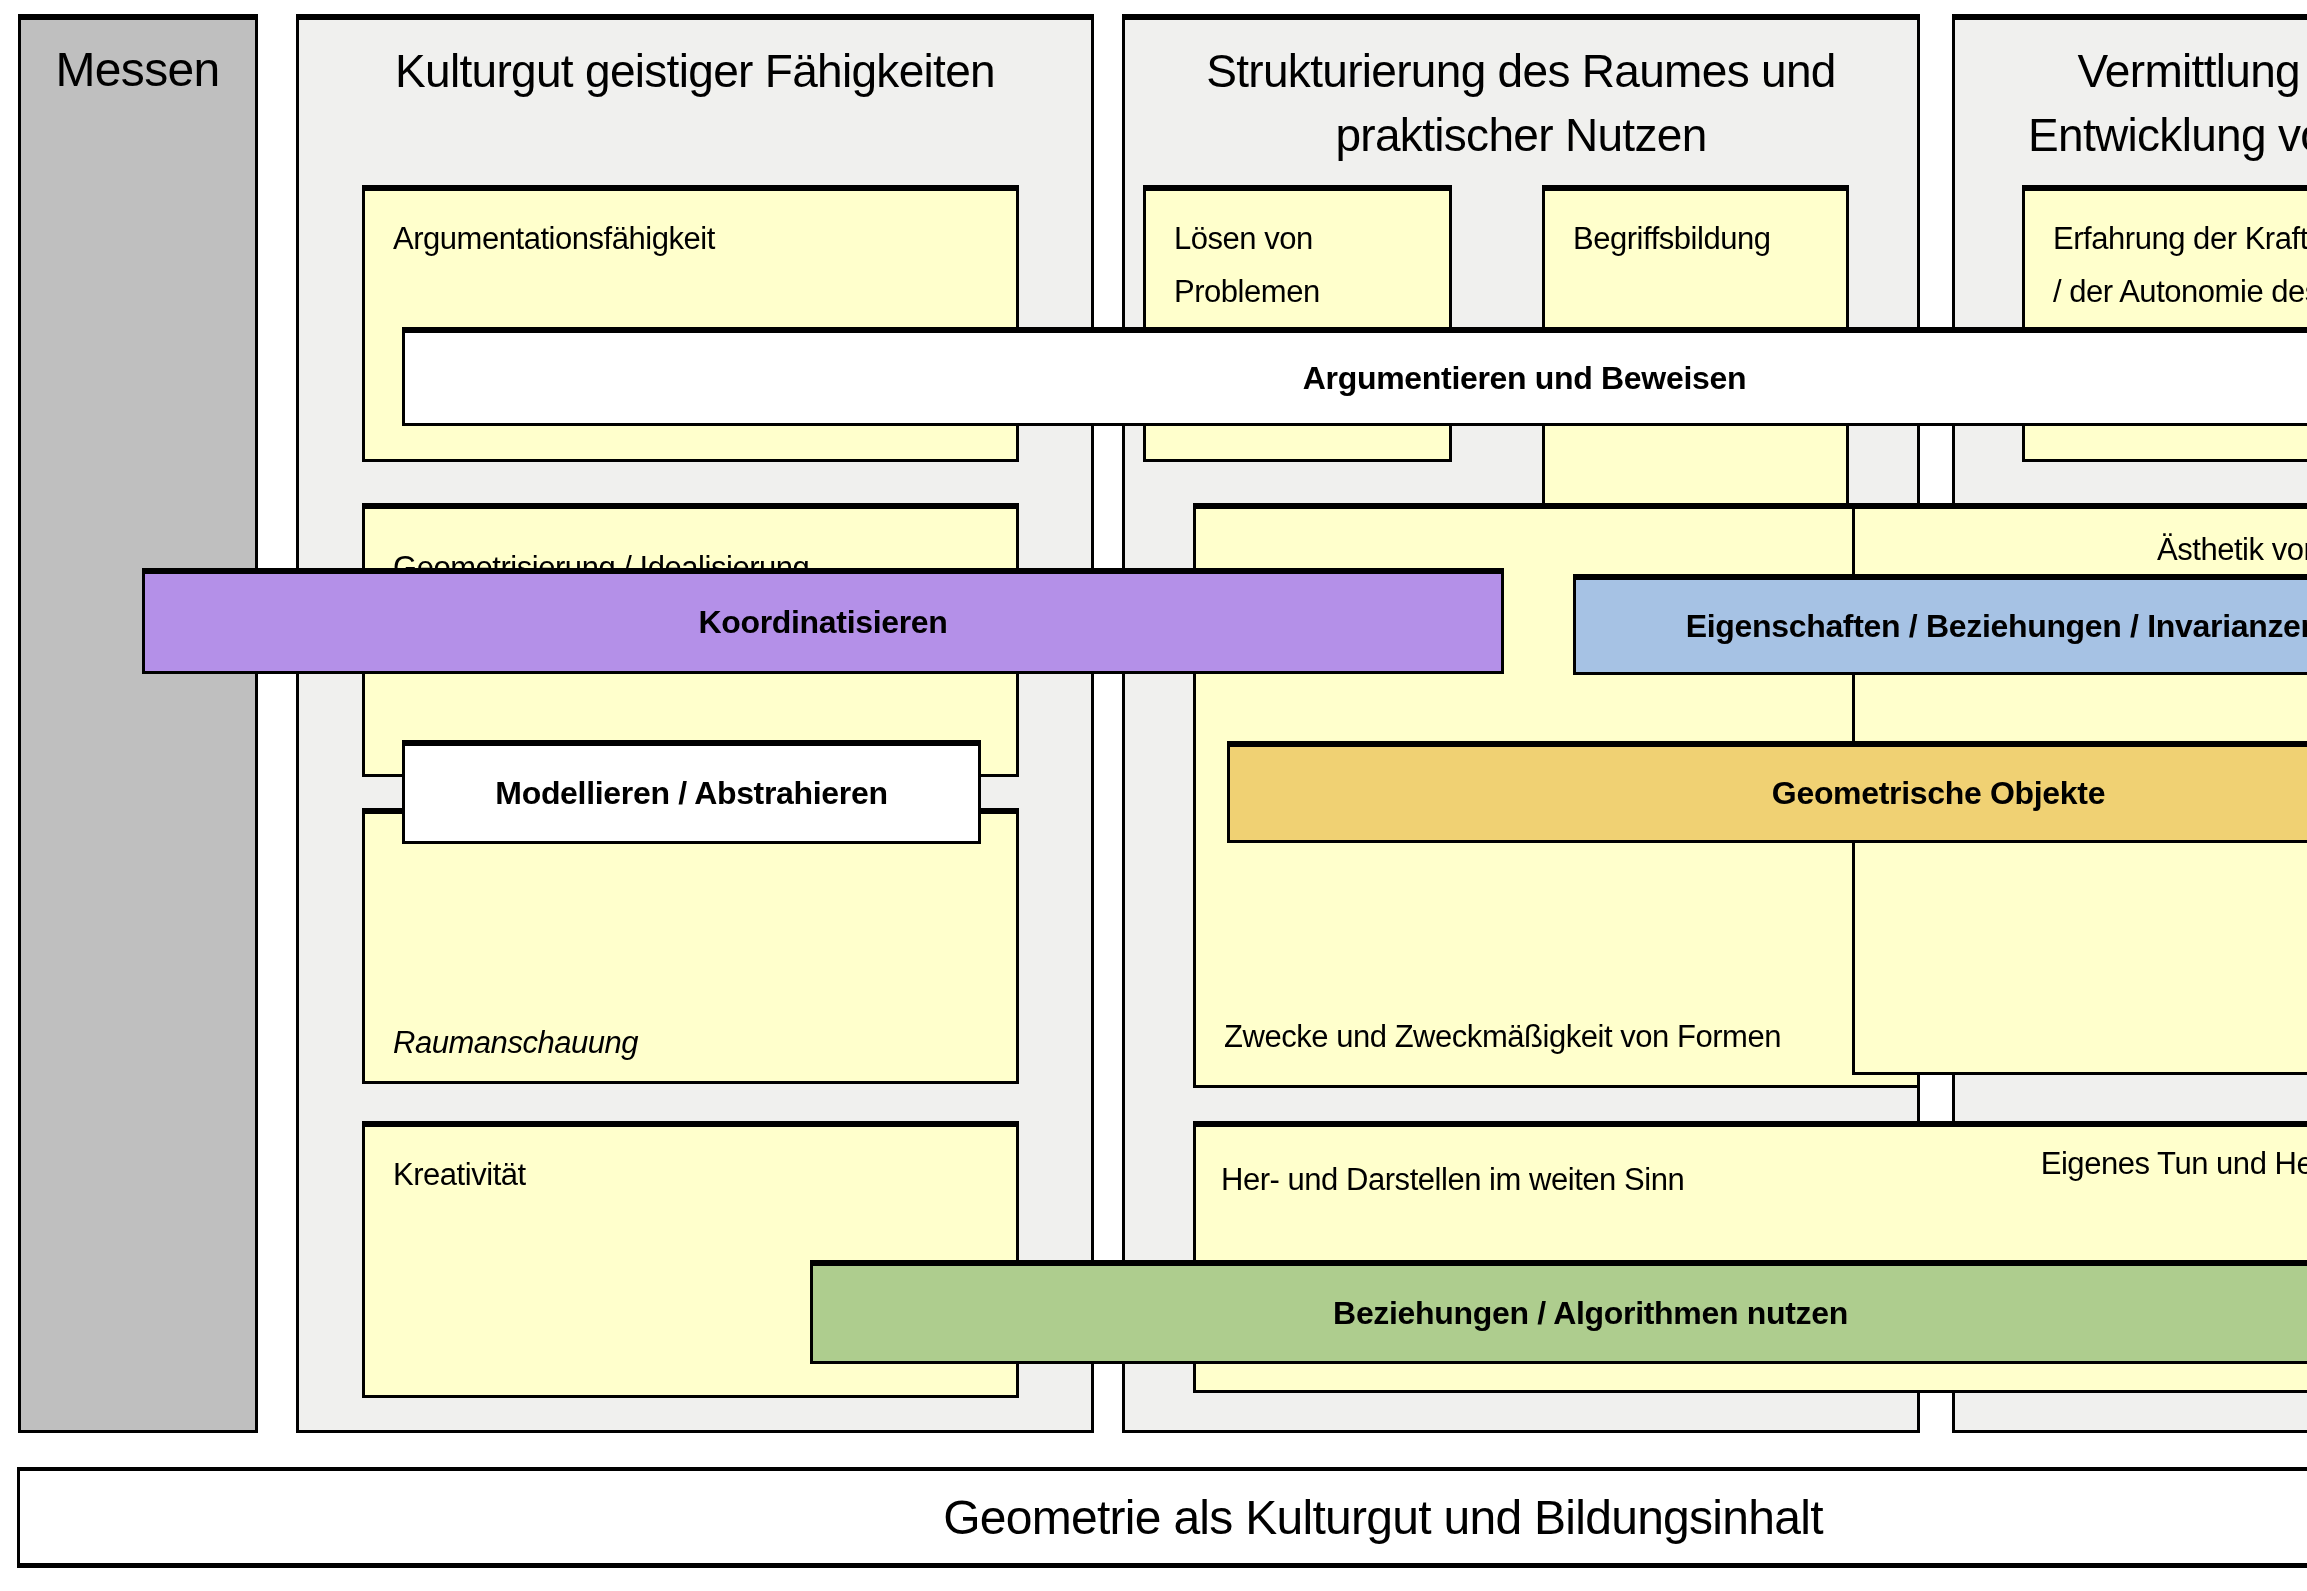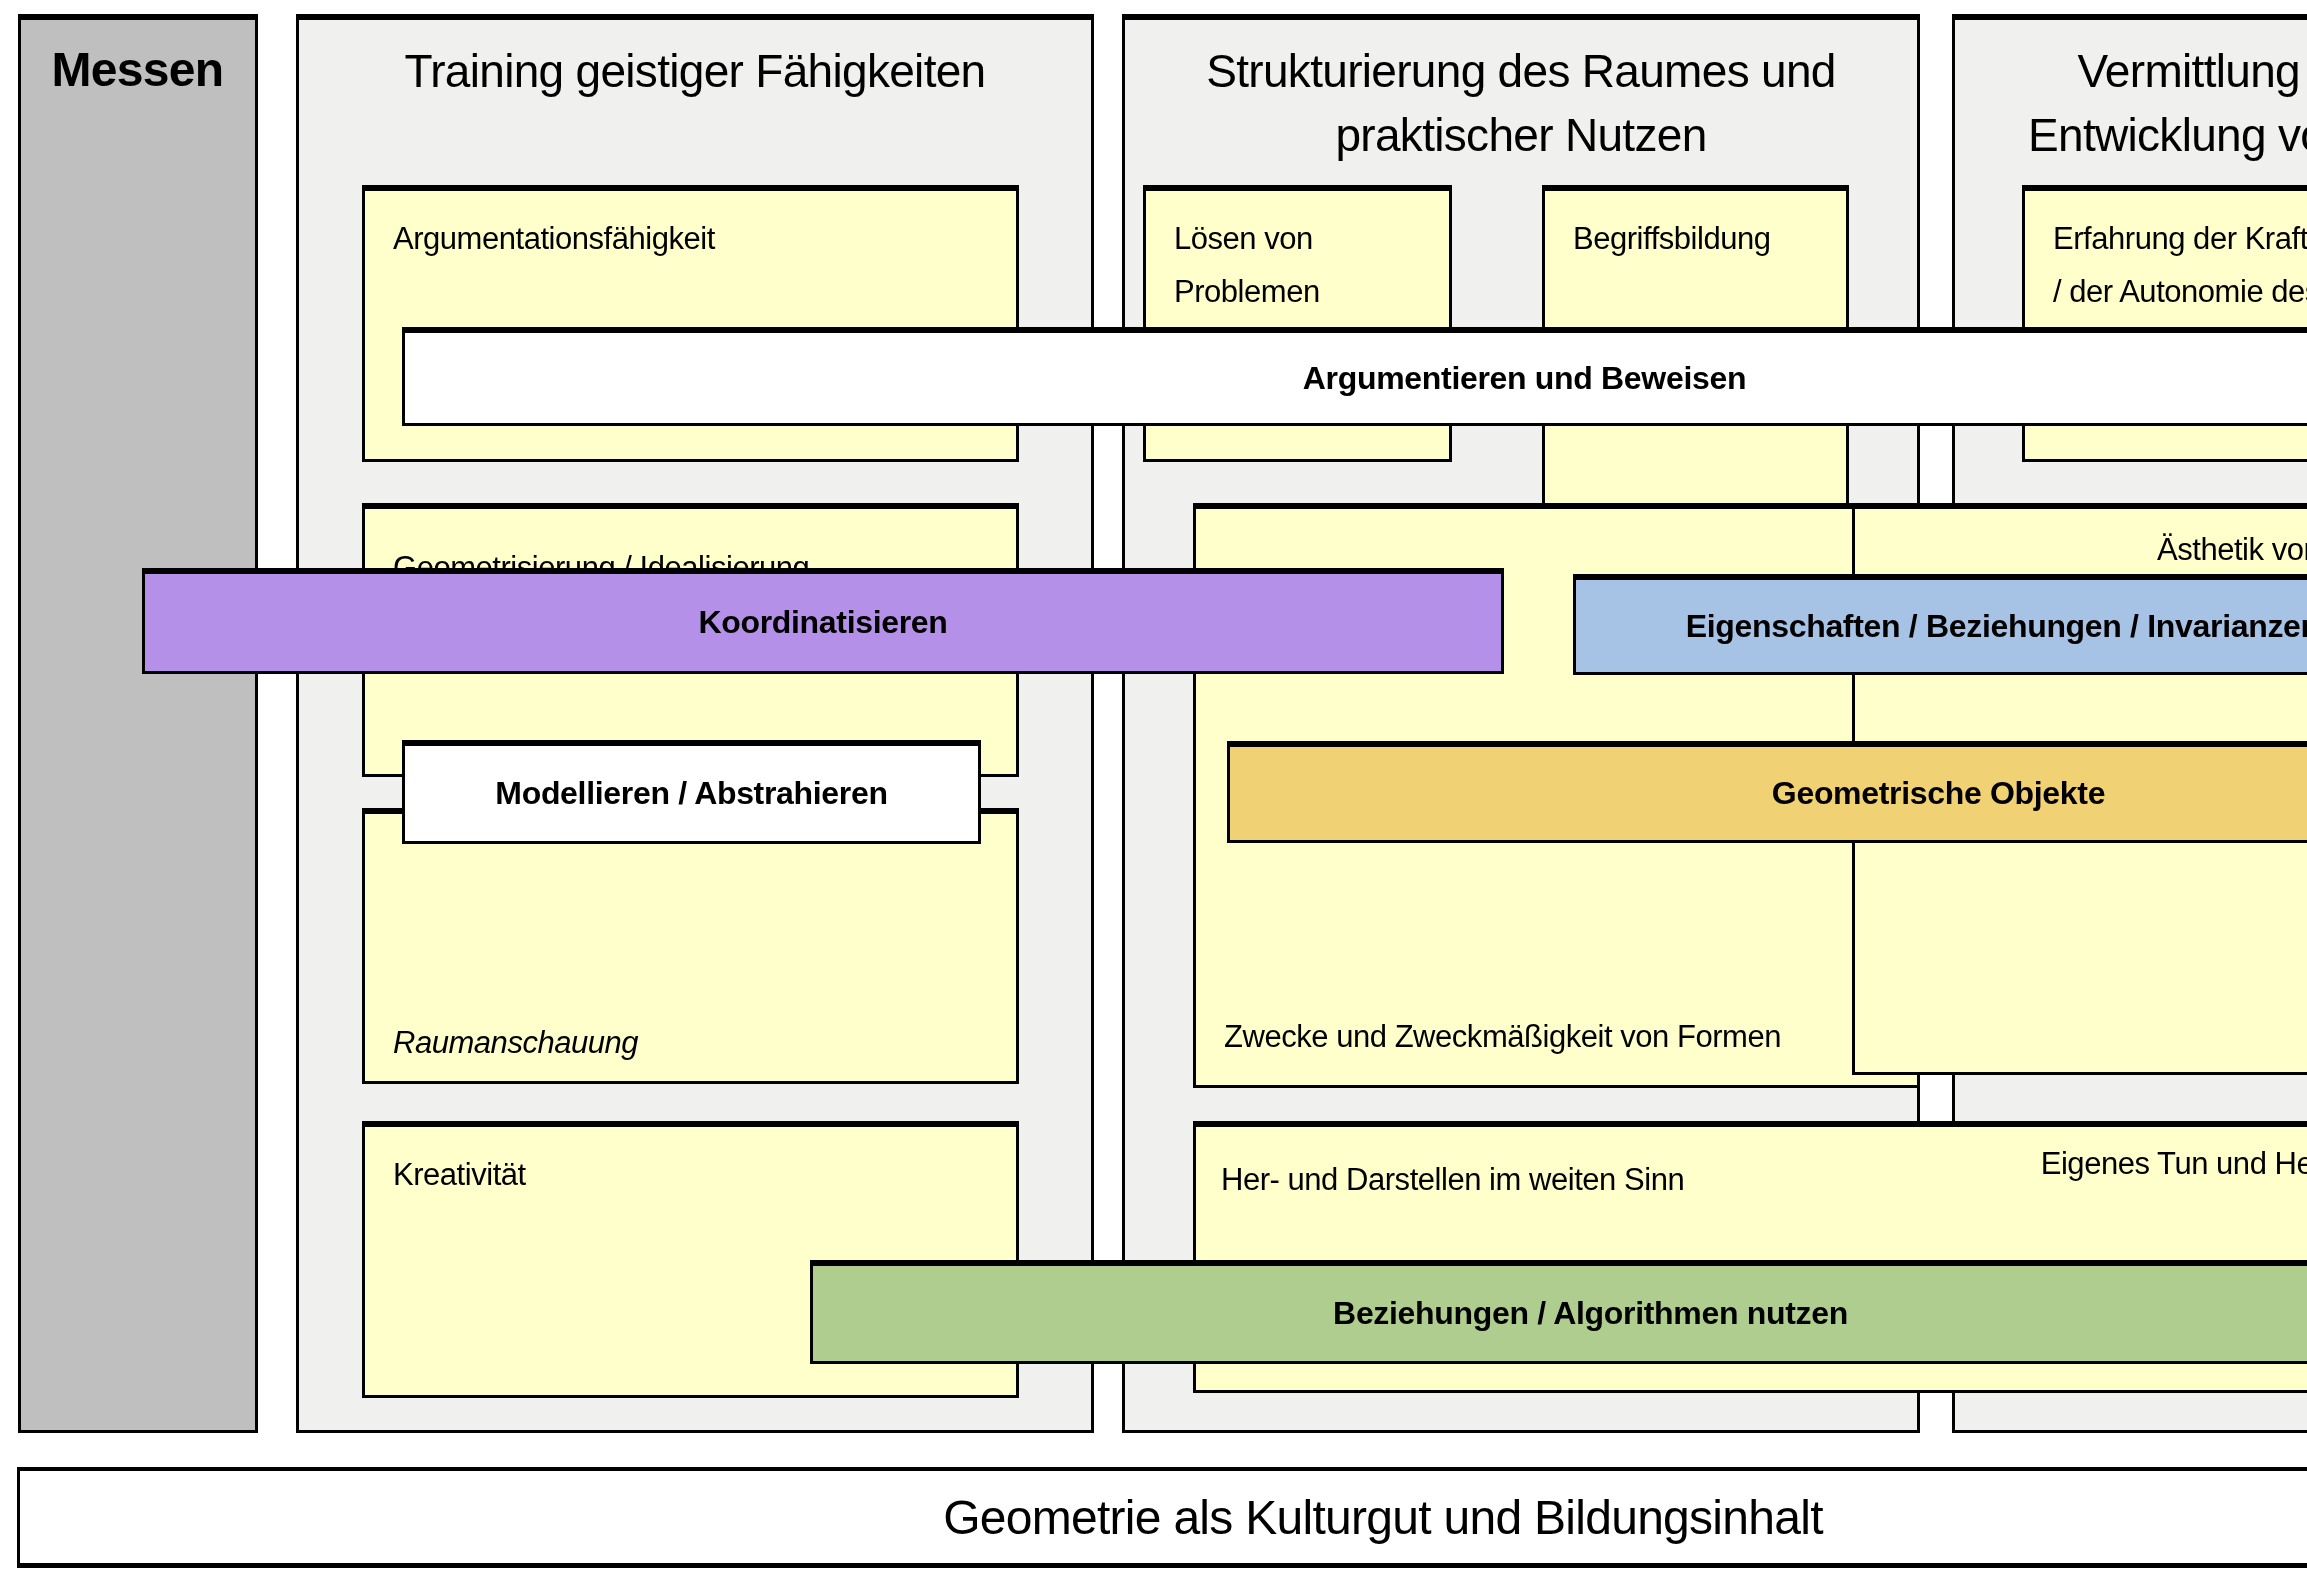--- a/index.html
+++ b/index.html
@@ -79,26 +79,26 @@
   }
   .z-col  { z-index: 1; }
   .z-cell { z-index: 2; }
   .z-bar  { z-index: 3; }
 </style>
 </head>
 <body>
 
 <div id="canvas">
 
-  <div class="box messen z-col" style="left:17.5px; top:14.3px; width:240px; height:1419px;font-weight:bold;">
+  <div class="box messen z-col" style="left:17.5px; top:14.3px; width:240px; height:1419px;">
     <div class="messen-label">Messen</div>
   </div>
 
   <div class="box column z-col" style="left:296px; top:14.3px; width:798px; height:1419px;">
-    <div class="col-header">Training geistiger Fähigkeiten</div>
+    <div class="col-header">Kulturgut geistiger Fähigkeiten</div>
   </div>
   <div class="box column z-col" style="left:1122px; top:14.3px; width:798px; height:1419px;">
     <div class="col-header">Strukturierung des Raumes und praktischer Nutzen</div>
   </div>
   <div class="box column z-col" style="left:1952px; top:14.3px; width:798px; height:1419px;">
     <div class="col-header">Vermittlung von Freude und Entwicklung von Selbstvertrauen</div>
   </div>
 
   <div class="box cell z-cell t-tl" style="left:362px; top:185px; width:657px; height:277px;">
     <div class="cell-text">Argumentationsfähigkeit</div>

